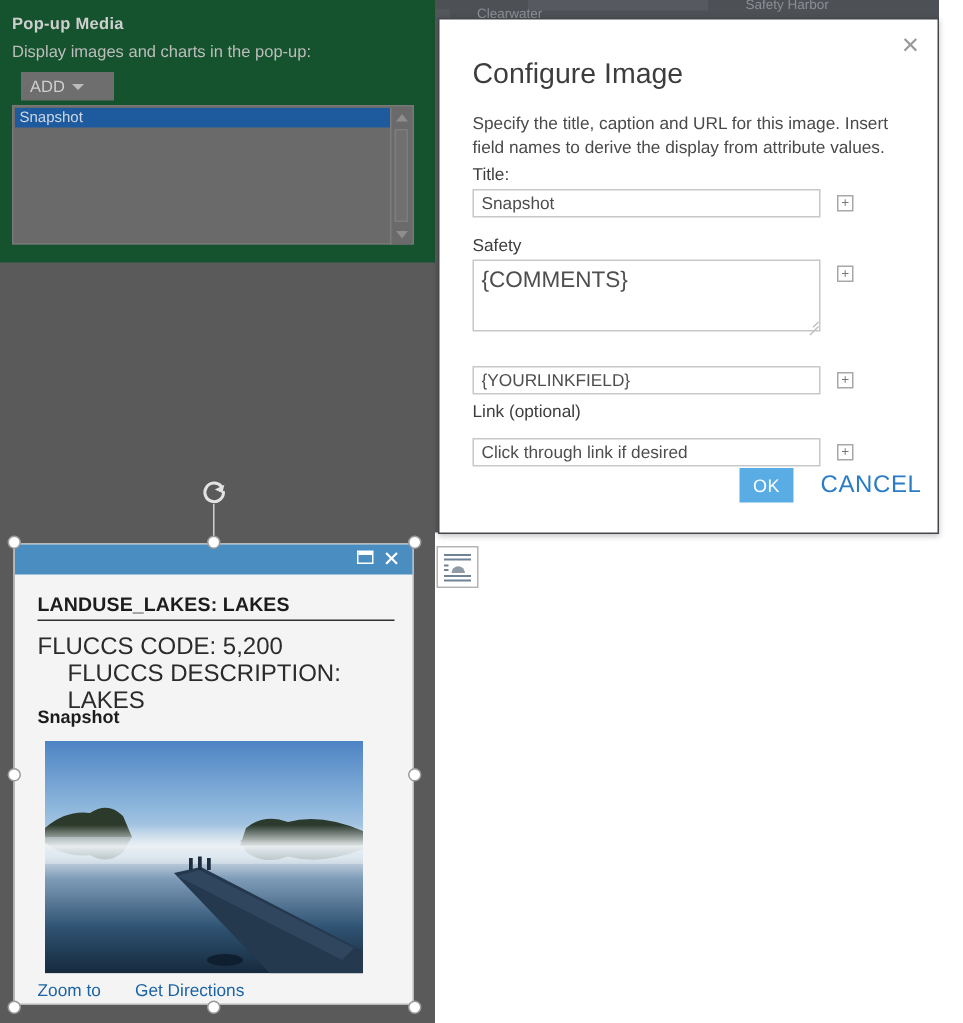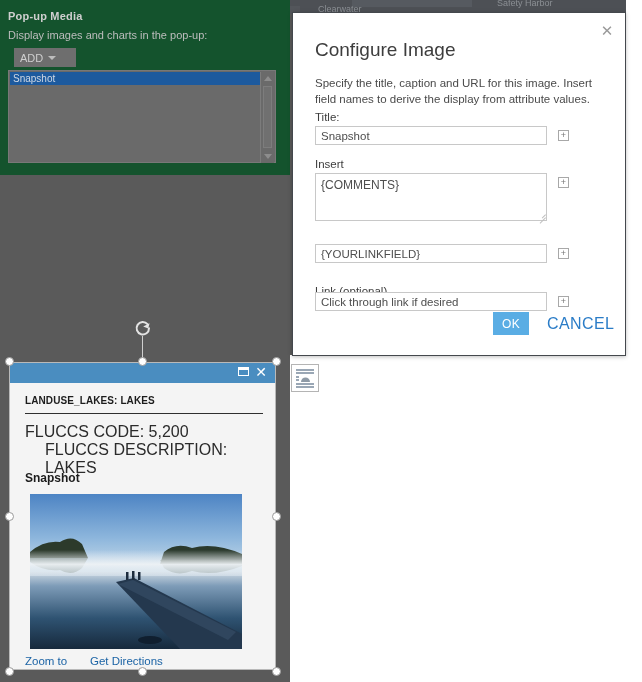--- a/index.html
+++ b/index.html
@@ -110,21 +110,21 @@
   }
   .field-input{
     position:absolute;left:22px;height:19px;width:232px;
     border:1px solid #c8c8c8;background:#fff;box-sizing:border-box;
     font-family:"Liberation Sans", sans-serif;font-size:11.5px;color:#4e4e4e;
     padding:0 5px;outline:none;
   }
   .field-area{
     position:absolute;left:22px;width:232px;height:48px;
     border:1px solid #c8c8c8;background:#fff;box-sizing:border-box;
-    font-family:"Liberation Sans", sans-serif;font-size:12px;color:#4e4e4e;
+    font-family:"Liberation Sans", sans-serif;font-size:15px;color:#4e4e4e;
     padding:4px 5px;outline:none;resize:none;overflow:hidden;
   }
   .grip{
     position:absolute;width:9px;height:9px;pointer-events:none;
   }
   .grip:before,.grip:after{
     content:"";position:absolute;background:#c0c0c0;
   }
   .grip:before{right:0;bottom:2px;width:8px;height:1px;transform:rotate(-45deg);transform-origin:right bottom;}
   .grip:after{right:0;bottom:5px;width:5px;height:1px;transform:rotate(-45deg);transform-origin:right bottom;}
@@ -165,21 +165,21 @@
   }
   #popup-maximize:before{
     content:"";position:absolute;left:0;top:0;right:0;height:2px;background:#ffffff;
   }
   #popup-close{
     position:absolute;right:7px;top:1px;width:14px;height:16px;
     color:#ffffff;font-size:14px;line-height:16px;text-align:center;cursor:pointer;
   }
   #popup-heading{
     position:absolute;left:15px;top:32px;
-    font-size:10px;font-weight:bold;color:#1c1c1c;letter-spacing:.1px;
+    font-size:13px;font-weight:bold;color:#1c1c1c;letter-spacing:.1px;
   }
   #popup-rule{
     position:absolute;left:15px;top:50px;width:238px;height:1px;background:#2f2f2f;
   }
   .popup-attr{
     position:absolute;left:15px;font-size:16px;color:#2b2b2b;
   }
   #popup-media-title{
     position:absolute;left:15px;top:108px;font-size:12px;font-weight:bold;color:#1c1c1c;
   }
@@ -246,30 +246,30 @@
 
 <div id="modal">
   <div id="modal-close">✕</div>
   <div id="modal-title">Configure Image</div>
   <div id="modal-desc">Specify the title, caption and URL for this image. Insert field names to derive the display from attribute values.</div>
 
   <div class="field-label" style="top:98px;">Title:</div>
   <input class="field-input" style="top: 113px;" value="Snapshot">
   <div class="insert-btn" style="top:117px;">+</div>
 
-  <div class="field-label" style="top:145px;">Insert</div>
+  <div class="field-label" style="top:145px;">Safety</div>
   <textarea class="field-area" style="top: 160px;">{COMMENTS}</textarea>
   <div class="grip" style="left:244px;top:198px;"></div>
   <div class="insert-btn" style="top:164px;">+</div>
 
   <div class="field-label" style="top:234px;">URL</div>
   <input class="field-input" style="top: 231px;" value="{YOURLINKFIELD}">
   <div class="insert-btn" style="top:235px;">+</div>
 
-  <div class="field-label" style="top:272px;">Link (optional)</div>
+  <div class="field-label" style="top:256px;">Link (optional)</div>
   <input class="field-input" style="top: 279px;" value="Click through link if desired">
   <div class="insert-btn" style="top:283px;">+</div>
 
   <button id="ok-button">OK</button>
   <button id="cancel-button">CANCEL</button>
 </div>
 
 <div id="media-icon">
   <svg width="26" height="26" viewBox="0 0 26 26">
     <line x1="4" y1="5" x2="22" y2="5" stroke="#6f8296" stroke-width="1.4"></line>

